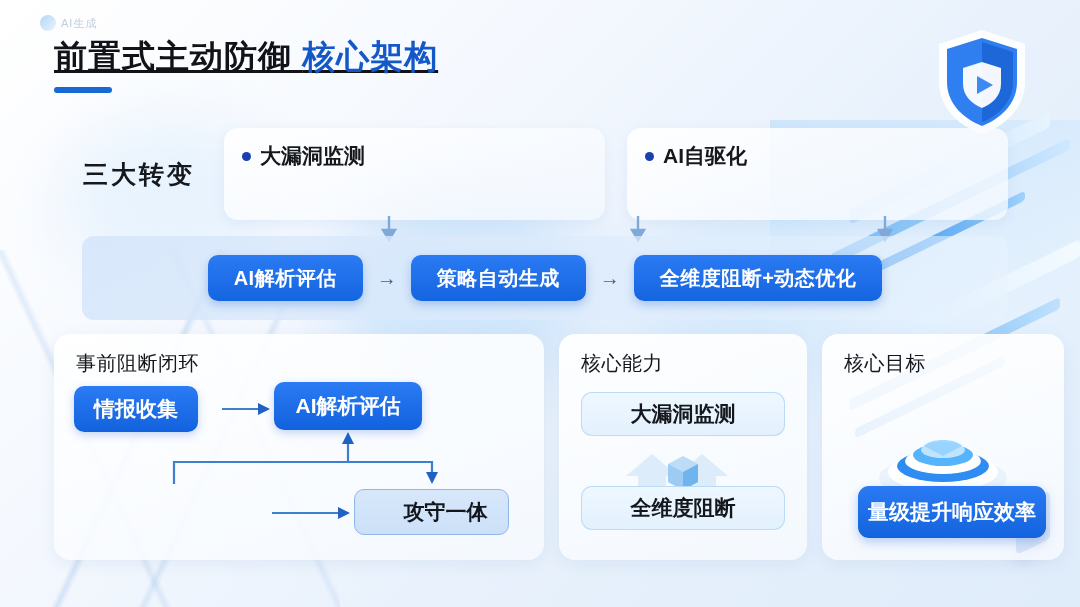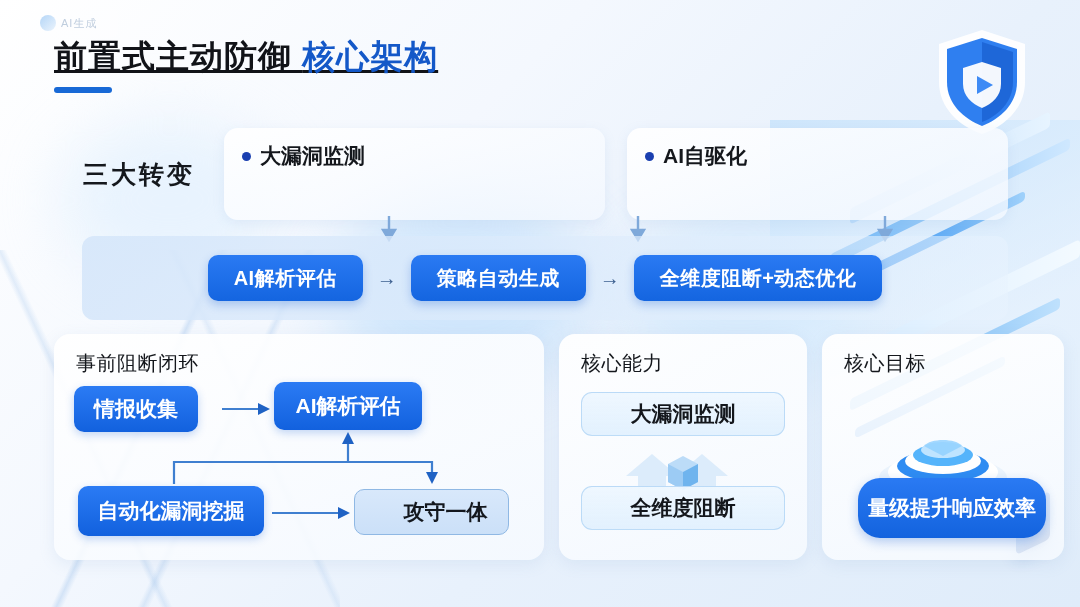--- a/index.html
+++ b/index.html
@@ -355,22 +355,22 @@
     top: 82px;
     transform: translateX(-50%);
     width: 150px;
     height: 86px;
   }
   .goal-pill {
     position: absolute;
     left: 36px;
     right: 18px;
     bottom: 22px;
-    height: 60px;
-    border-radius: 22px;
+    height: 52px;
+    border-radius: 11px;
     background: linear-gradient(180deg, #2a7af3 0%, #1363de 100%);
     color: #ffffff;
     font-size: 21px;
     font-weight: bold;
     display: flex;
     align-items: center;
     justify-content: center;
     white-space: nowrap;
     box-shadow: 0 4px 11px rgba(25,95,210,.3);
   }
@@ -473,21 +473,20 @@
 
         <path d="M120 150 V128 H378 V138" stroke="#3f7fd0" stroke-width="2.2" fill="none"></path>
         <path d="M378 150 L372 138 H384 Z" fill="#1f62c4"></path>
 
         <path d="M294 128 V110" stroke="#3f7fd0" stroke-width="2.2" fill="none"></path>
         <path d="M294 98 L288 110 H300 Z" fill="#1f62c4"></path>
       </svg>
 
       <div class="node solid n-intel">情报收集</div>
       <div class="node solid n-ai">AI解析评估</div>
-      <div class="node solid n-auto">自动化漏洞挖掘</div>
       <div class="node soft n-combat">攻守一体</div>
     </div>
 
     <div class="panel panel-cap">
       <div class="panel-title">核心能力</div>
 
       <div class="cap-box top">大漏洞监测</div>
 
       <svg class="cap-art" viewBox="0 0 130 54">
         <path d="M20 54 V34 L8 34 L34 12 L60 34 L48 34 V54 Z" fill="#dcecfb"></path>

